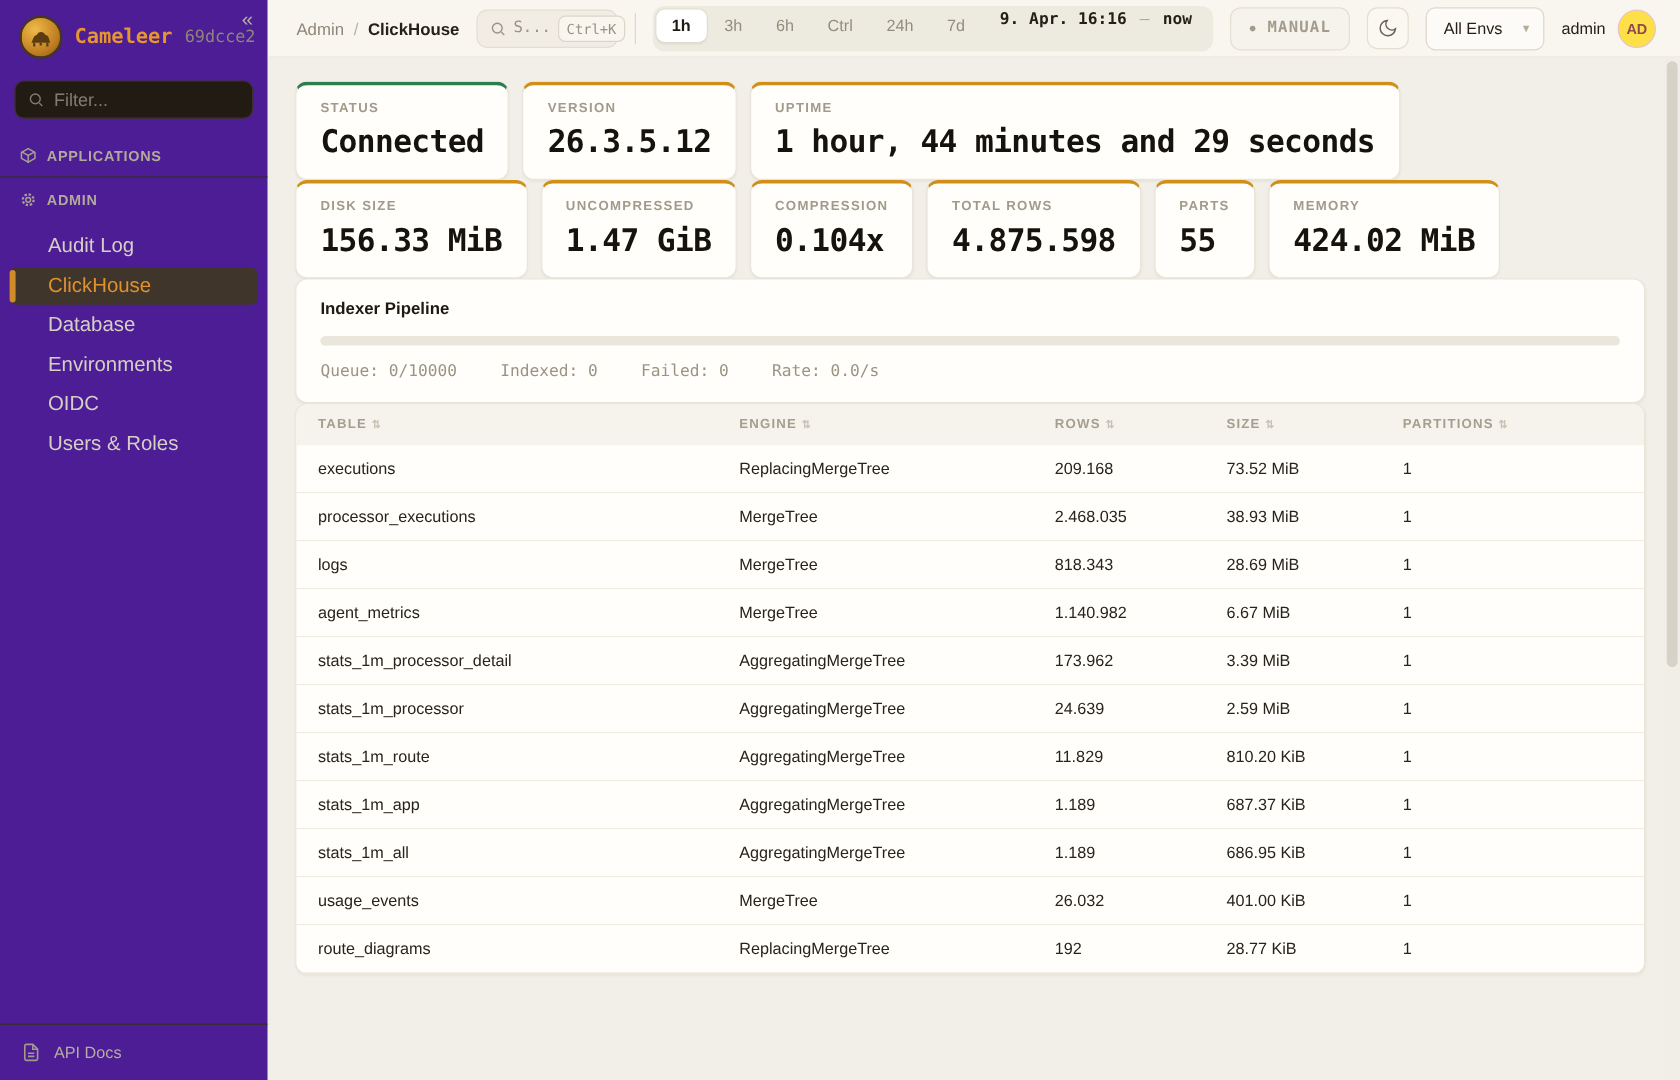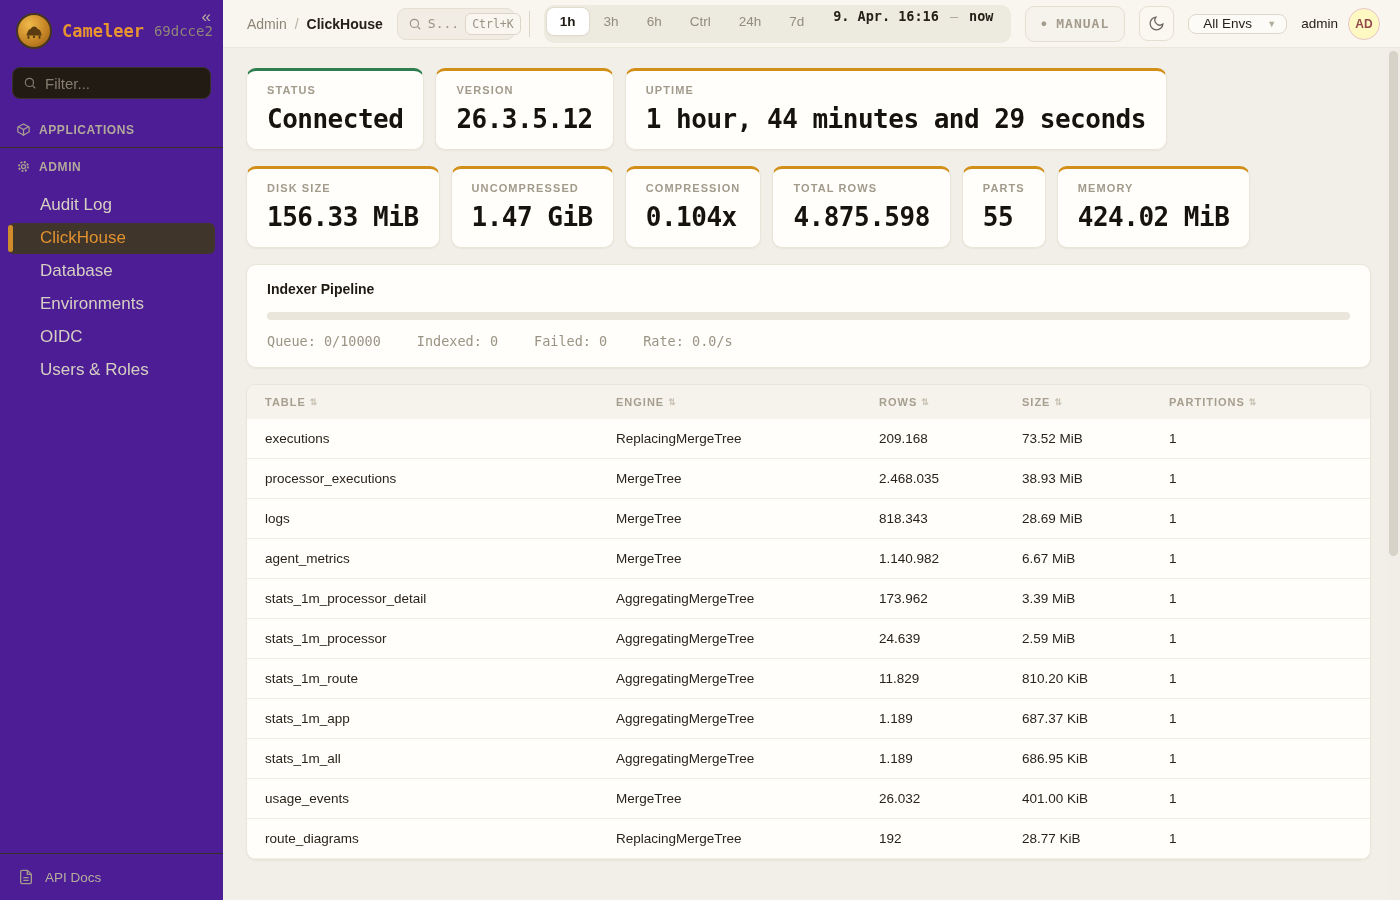--- a/index.html
+++ b/index.html
@@ -43,28 +43,28 @@
   .kbd { border:1px solid #ddd6c8; background:#f9f6ef; border-radius:6px; font-family:"DejaVu Sans Mono", monospace; font-size:11.5px; color:#9a9283; padding:3px 6px; white-space:nowrap; }
   .tb-divider { width:1px; height:26px; background:#ddd7ca; flex-shrink:0; }
   .range-group { display:flex; align-items:flex-start; background:#edebe0; border-radius:10px; padding:3px; height:38px; }
   .range-btn { padding:6px 13px; font-size:13.5px; color:#948d7d; border:none; background:transparent; border-radius:7px; cursor:pointer; font-family:"Liberation Sans", sans-serif; white-space:nowrap; }
   .range-btn.active { background:#ffffff; color:#1f1a13; font-weight:bold; box-shadow:0 0 0 1px #e2dccf, 0 1px 2px rgba(0,0,0,.08); }
   .range-dates { display:flex; align-items:center; gap:11px; padding:0 15px 0 16px; font-family:"DejaVu Sans Mono", monospace; font-size:13.5px; font-weight:bold; color:#241e16; cursor:pointer; white-space:nowrap; }
   .range-sep { color:#b2aa99; font-weight:normal; }
   .manual-btn { margin-left:auto; display:flex; align-items:center; gap:9px; border:1px solid #e5dfd2; background:#f6f3ec; border-radius:9px; height:36px; padding:0 15px; color:#a39c8d; font-family:"DejaVu Sans Mono", monospace; font-size:13px; font-weight:bold; letter-spacing:1px; cursor:pointer; white-space:nowrap; }
   .manual-dot { font-size:8px; line-height:1; }
   .icon-btn { width:35px; height:35px; border:1px solid #e5dfd2; background:#fbf8f2; border-radius:9px; display:flex; align-items:center; justify-content:center; cursor:pointer; color:#6b645a; flex-shrink:0; }
-  .env-select { display:flex; align-items:center; justify-content:space-between; width:130px; height:20px; background:#fdfbf7; border:1px solid #ded8ca; border-radius:8px; padding:0 10px 0 14px; font-size:13.5px; color:#262019; cursor:pointer; }
+  .env-select { display:flex; align-items:center; justify-content:space-between; width:130px; height:36px; background:#fdfbf7; border:1px solid #ded8ca; border-radius:8px; padding:0 10px 0 14px; font-size:13.5px; color:#262019; cursor:pointer; }
   .env-caret { color:#b3ab9b; font-size:9px; }
   .user-area { display:flex; align-items:center; gap:10px; }
   .user-name { font-size:13.5px; color:#262019; }
-  .avatar { width:32px; height:32px; border-radius:50%; background:#fef9c3; color:#92484d; font-size:12px; font-weight:bold; display:flex; align-items:center; justify-content:center; border:1px solid #e8c5c7; cursor:pointer; }
+  .avatar { width:32px; height:32px; border-radius:50%; background:#fde047; color:#92484d; font-size:12px; font-weight:bold; display:flex; align-items:center; justify-content:center; border:1px solid #e8c5c7; cursor:pointer; }
 
   
-  .content { flex:1; background:#f2efe8; padding:20px 29px 0 23px; overflow:hidden; display:flex; flex-direction:column; gap:16px; }
+  .content { flex:1; background:#f2efe8; padding:20px 29px 0 23px; overflow:hidden; display:flex; flex-direction:column; }
   .cards-row { display:flex; gap:11px; }
   .stat-card { background:#fffefb; border:1px solid #eae5da; border-top:3px solid #d28f17; border-radius:10px; padding:13px 20px 15px; box-shadow:0 1px 2px rgba(70,60,40,.06); }
   .stat-card.green { border-top-color:#2f7d4e; }
   .stat-card.orange { border-top-color:#d28f17; }
   .stat-label { font-size:11px; font-weight:bold; letter-spacing:1.1px; color:#a29a8b; white-space:nowrap; }
   .stat-value { margin-top:8px; font-family:"DejaVu Sans Mono", monospace; font-weight:bold; font-size:26px; color:#16120d; letter-spacing:-0.5px; white-space:nowrap; }
   .panel { background:#fffefb; border:1px solid #eae5da; border-radius:10px; box-shadow:0 1px 2px rgba(70,60,40,.06); }
   .indexer { padding:16px 20px 18px; flex-shrink:0; }
   .indexer-title { font-size:14px; font-weight:bold; color:#1f1912; }
   .progress-track { height:8px; background:#eae6dc; border-radius:5px; margin:15px 0 13px; overflow:hidden; }

